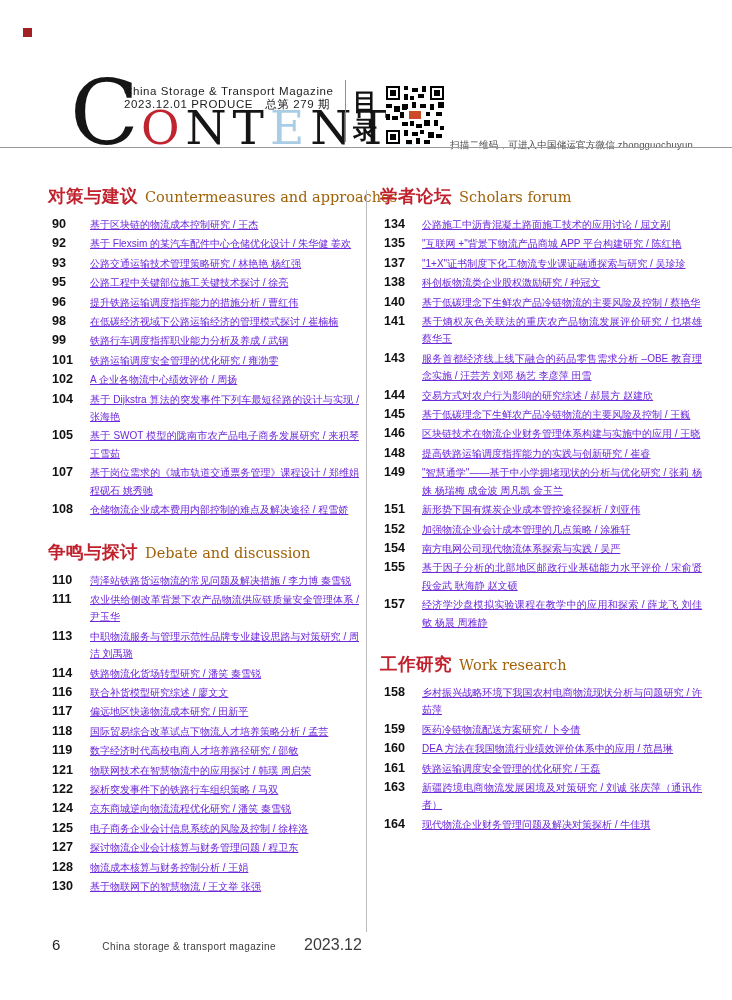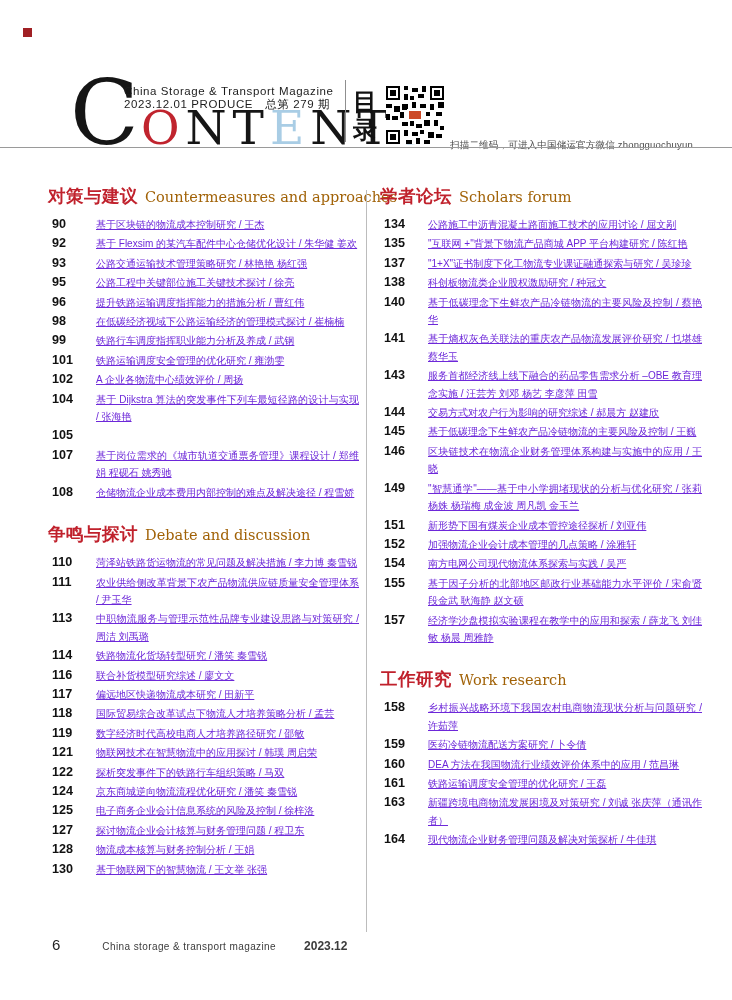--- a/index.html
+++ b/index.html
@@ -37,29 +37,29 @@
   .col{position:absolute;top:184px;}
   .col-0{left:52px;width:307px;}
   .col-1{left:384px;width:318px;}
   .col-divider{position:absolute;left:366px;top:190px;width:1px;height:742px;background:#bcbcbc;}
 
   .toc-section + .toc-section{margin-top:21px;}
   .sec-head{margin:0 0 8px -4px;white-space:nowrap;}
   .sec-zh{font-size:17.5px;font-weight:bold;color:#c0212c;letter-spacing:.5px;}
   .sec-en{font-family:"DejaVu Serif","Liberation Serif",serif;font-size:14.5px;color:#a16207;margin-left:7px;}
 
-  .item{display:flex;margin-bottom:2px;gap:6px;}
+  .item{display:flex;margin-bottom:2px;}
   .item .num{flex:0 0 38px;font-weight:bold;font-size:12.6px;line-height:17.4px;color:#111;}
   .item .txt{flex:1;font-size:10px;line-height:17.4px;text-align:justify;color:#6d28d9;text-decoration:underline;}
 
   
   .footer{position:absolute;left:52px;top:936px;display:flex;align-items:baseline;}
   .pageno{font-size:15px;color:#222;}
   .foot-mag{font-size:10px;color:#3c3c3c;margin-left:42px;letter-spacing:.4px;}
-  .foot-issue{font-size:12px;color:#3c3c3c;margin-left:28px;font-weight:bold;}
+  .foot-issue{font-size:16px;color:#3c3c3c;margin-left:28px;}
 </style>
 </head>
 <body>
 
 <div class="page">
 
   <div class="corner-mark"></div>
 
   <div>
     <div class="contents-word">
@@ -177,20 +177,21 @@
         <div class="item">
           <span class="num">102</span>
           <span class="txt">A 企业各物流中心绩效评价 / 周扬</span>
         </div>
         <div class="item">
           <span class="num">104</span>
           <span class="txt">基于 Dijkstra 算法的突发事件下列车最短径路的设计与实现 / 张海艳</span>
         </div>
         <div class="item">
           <span class="num">105</span>
+          <span class="txt">基于 SWOT 模型的陇南市农产品电子商务发展研究 / 来积琴 王雪茹</span>
         </div>
         <div class="item">
           <span class="num">107</span>
           <span class="txt">基于岗位需求的《城市轨道交通票务管理》课程设计 / 郑维娟 程砚石 姚秀驰</span>
         </div>
         <div class="item">
           <span class="num">108</span>
           <span class="txt">仓储物流企业成本费用内部控制的难点及解决途径 / 程雪娇</span>
         </div>
       </section>
@@ -294,20 +295,24 @@
           <span class="num">144</span>
           <span class="txt">交易方式对农户行为影响的研究综述 / 郝晨方 赵建欣</span>
         </div>
         <div class="item">
           <span class="num">145</span>
           <span class="txt">基于低碳理念下生鲜农产品冷链物流的主要风险及控制 / 王巍</span>
         </div>
         <div class="item">
           <span class="num">146</span>
           <span class="txt">区块链技术在物流企业财务管理体系构建与实施中的应用 / 王晓</span>
+        </div>
+        <div class="item">
+          <span class="num">148</span>
+          <span class="txt">提高铁路运输调度指挥能力的实践与创新研究 / 崔睿</span>
         </div>
         <div class="item">
           <span class="num">149</span>
           <span class="txt">"智慧通学"——基于中小学拥堵现状的分析与优化研究 / 张莉 杨姝 杨瑞梅 成金波 周凡凯 金玉兰</span>
         </div>
         <div class="item">
           <span class="num">151</span>
           <span class="txt">新形势下国有煤炭企业成本管控途径探析 / 刘亚伟</span>
         </div>
         <div class="item">

